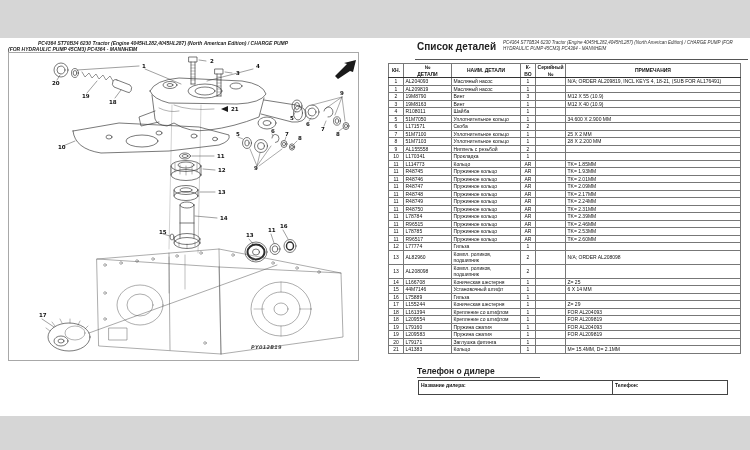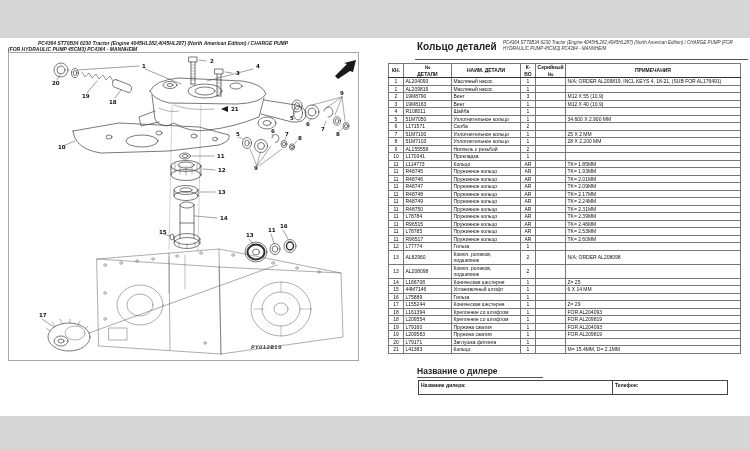--- a/index.html
+++ b/index.html
@@ -253,21 +253,21 @@
           <text x="237" y="184" class="callout">13</text>
           <text x="259" y="179" class="callout">11</text>
           <text x="271" y="175" class="callout">16</text>
           <text x="30" y="264" class="callout">17</text>
         </g>
 
       <text class="figcode" x="242" y="296">PY012B19</text>
     </svg>
   </div>
 
-  <div class="parts-title">Кольцо деталей</div>
+  <div class="parts-title">Список деталей</div>
   <div class="parts-caption">PC4364 ST70B34 6230 Tractor (Engine 4045HL282,4045HL287) (North American Edition) / CHARGE PUMP (FOR HYDRAULIC PUMP 45CM3) PC4364 - MANNHEIM</div>
   <div class="rule"></div>
 
   <div class="parts-table-wrap">
     <table class="parts">
       <colgroup>
         <col style="width:15px">
           <col style="width:48px">
           <col style="width:69px">
         <col style="width:15px">
@@ -567,19 +567,19 @@
             <td class="c-part">L41383</td>
             <td class="c-name">Кольцо</td>
             <td class="c-qty">1</td>
             <td class="c-serial"></td>
             <td class="c-notes">M= 15.4MM, D= 2.1MM</td>
           </tr>
         </tbody>
     </table>
   </div>
 
-  <div class="dealer-title">Название о дилере</div>
+  <div class="dealer-title">Телефон о дилере</div>
   <div class="dealer-box">
     <div class="dealer-cell name">Название дилера:</div>
     <div class="dealer-cell phone">Телефон:</div>
   </div>
 
 </div>
 
 </body></html>

